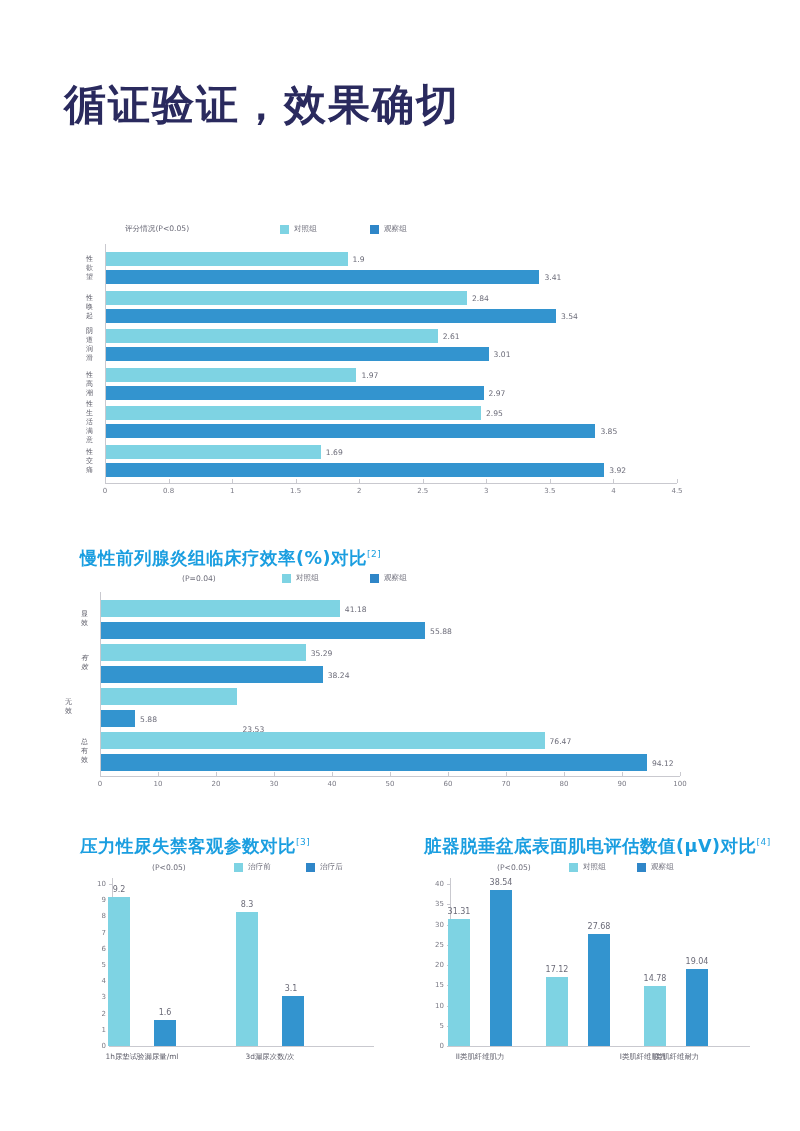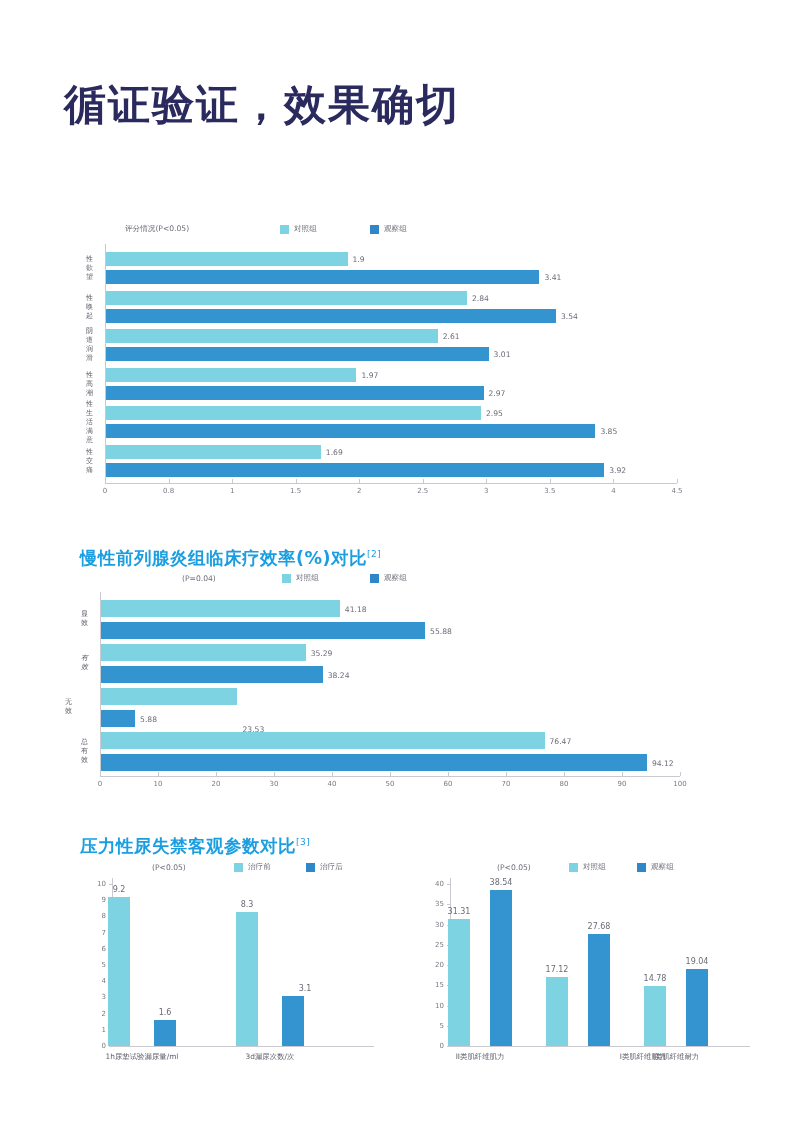--- a/index.html
+++ b/index.html
@@ -237,24 +237,27 @@
       <div class="tick" style="left:109px;top:884px;width:4px;height:1px;"></div>
       <div class="ytick-lbl" style="left:84px;top:884px;width:22px;">10</div>
       <div class="vbar light" style="left:108px;top:896.96px;width:22px;height:149.04px;"></div>
       <div class="vbar-val" style="left:119px;top:884.96px;">9.2</div>
       <div class="vbar dark" style="left:154px;top:1020.08px;width:22px;height:25.919999999999998px;"></div>
       <div class="vbar-val" style="left:165px;top:1008.08px;">1.6</div>
       <div class="cat-lbl" style="left:142px;top:1052px;">1h尿垫试验漏尿量/ml</div>
       <div class="vbar light" style="left:236px;top:911.54px;width:22px;height:134.46px;"></div>
       <div class="vbar-val" style="left:247px;top:899.54px;">8.3</div>
       <div class="vbar dark" style="left:282px;top:995.78px;width:22px;height:50.22px;"></div>
-      <div class="vbar-val" style="left:305px;top:983.78px;">3.1</div>
+      <div class="vbar-val" style="left:291px;top:983.78px;">3.1</div>
       <div class="cat-lbl" style="left:270px;top:1052px;">3d漏尿次数/次</div>
     </div>
 
+  <div class="sec-title" style="left:424px; top:834px;">
+    <span>脏器脱垂盆底表面肌电评估数值(μV)对比</span><sup>[4]</sup>
+  </div>
   <div class="legend-row" style="left:497px; top:862px; width:250px;">
     <span class="legend-p" style="width:72px;">(P&lt;0.05)</span>
     <span class="legend-item" style="width:68px;">
       <i class="swatch sw-light"></i>
       <span>对照组</span>
     </span>
     <span class="legend-item">
       <i class="swatch sw-dark"></i>
       <span>观察组</span>
     </span>

